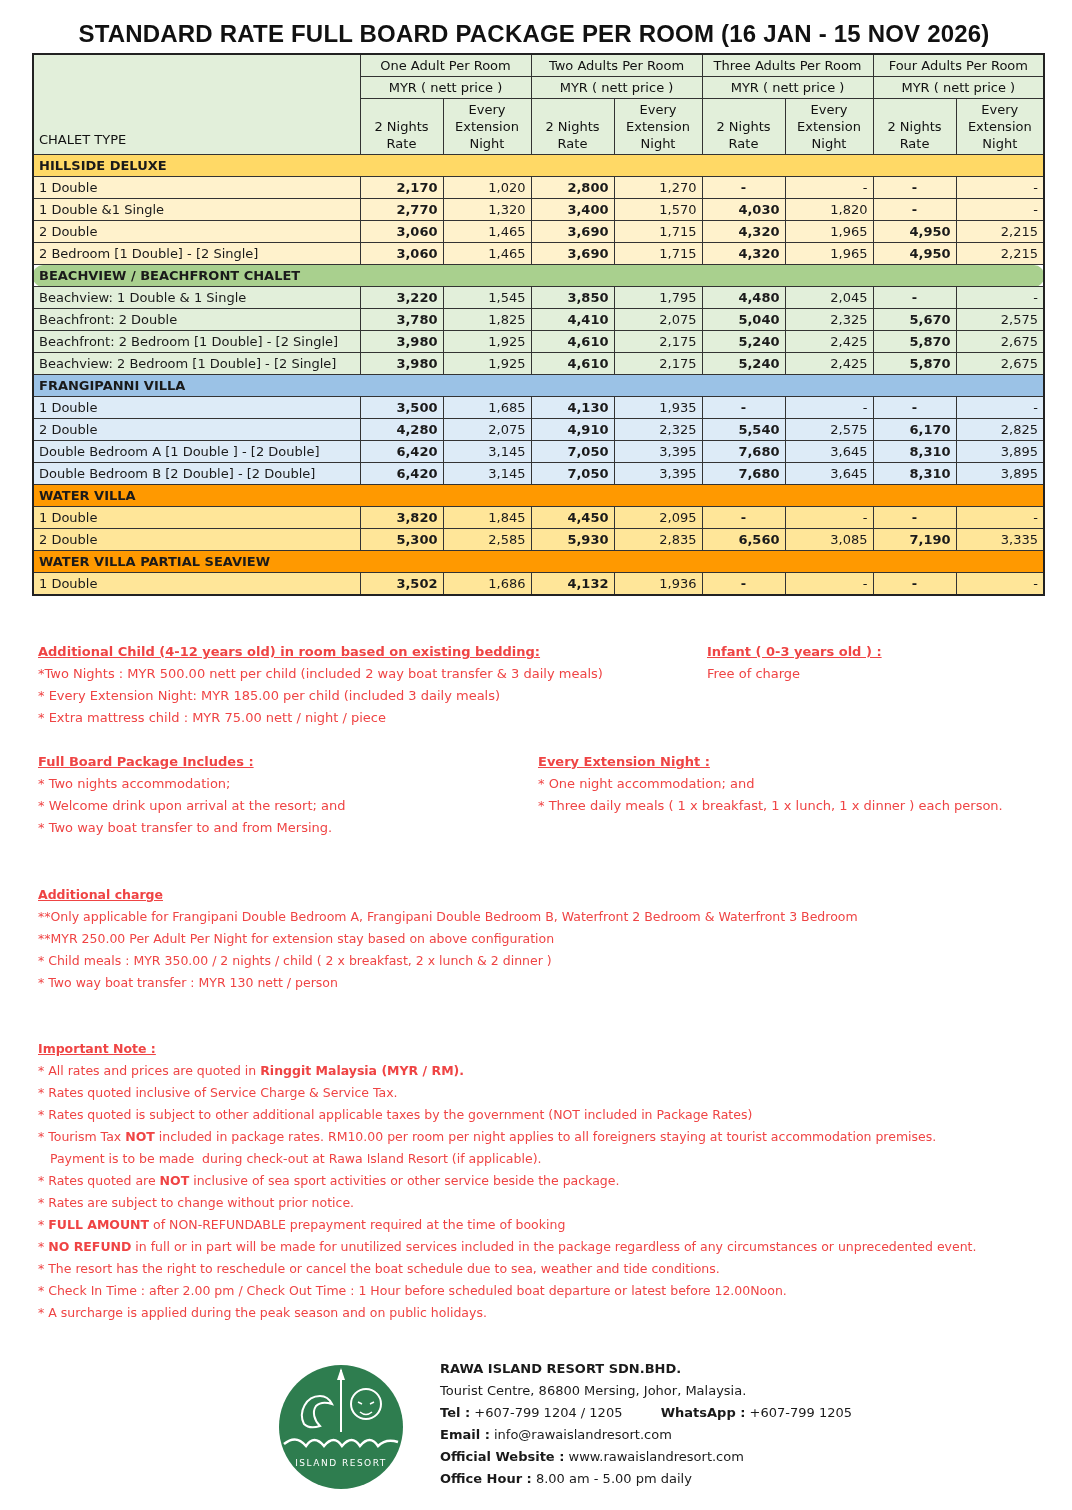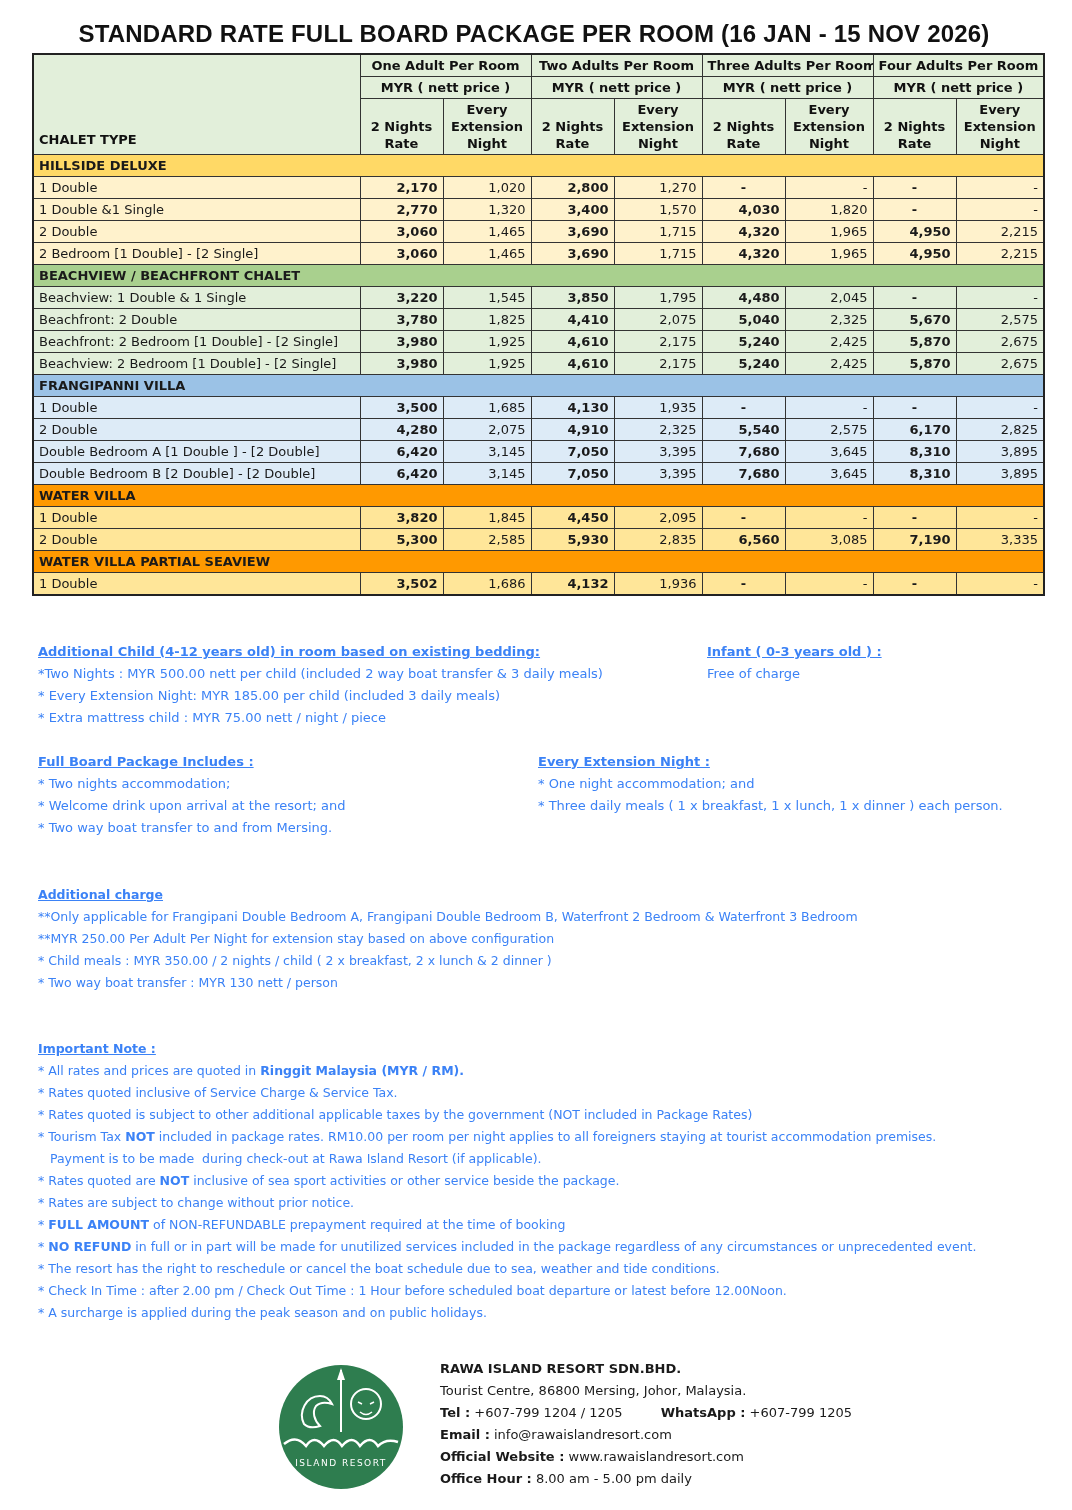--- a/index.html
+++ b/index.html
@@ -1,37 +1,37 @@
 <!DOCTYPE html>
 <html><head>
 <meta charset="utf-8">
 <style>
   html, body { margin: 0; padding: 0; background: #ffffff; }
   body { width: 1072px; height: 1510px; position: relative; font-family: "DejaVu Sans", sans-serif; color: #1a1a1a; overflow: hidden; }
   .title { position: absolute; left: 0; top: 20px; width: 1068px; text-align: center; font-family: "Liberation Sans", sans-serif; font-weight: bold; font-size: 24px; letter-spacing: 0.2px; color: #111; }
   table.rates { position: absolute; left: 32px; top: 53px; width: 1009px; border-collapse: collapse; table-layout: fixed; font-size: 13px; border: 2.5px solid #222; }
   table.rates td, table.rates th { border: 1px solid #333; padding: 0 5px; height: 21px; line-height: 21px; overflow: hidden; white-space: nowrap; }
-  .hdr { background: #e2efda; font-weight: bold; text-align: center; color: #111; }
+  .hdr { background: #e2efda; font-weight: normal; text-align: center; color: #111; }
   .hdr-sub { line-height: 17px !important; white-space: normal !important; padding: 2px 3px !important; }
   .chalet-hdr { text-align: left !important; vertical-align: bottom; padding-bottom: 4px !important; }
   tr.sec td { font-weight: bold; text-align: left; height: 21px; }
   tr.sec.hillside td { background: #ffd966; }
-  tr.sec.beach td { background: #a9d08e; }
+  tr.sec.beach td { background: #a9d08e; border-radius: 10px; }
   tr.sec.frangi td { background: #9bc2e6; }
   tr.sec.water td { background: #ff9900; }
   tr.row.hillside td { background: #fff2cc; }
   tr.row.beach td { background: #e2efda; }
   tr.row.frangi td { background: #ddebf7; }
   tr.row.water td { background: #ffe699; }
   td.name { text-align: left; }
   td.num { text-align: right; }
   td.bold { font-weight: bold; }
   td.dash { text-align: center; }
   td.dash.ext { text-align: right; }
-  .notes { position: absolute; font-size: 13px; line-height: 22px; color: #3b82f6; }
+  .notes { position: absolute; font-size: 13px; line-height: 22px; color: #ef4444; }
   .notes .h { font-weight: bold; text-decoration: underline; }
   .notes .line { white-space: nowrap; }
   .footer-logo { position: absolute; left: 276px; top: 1362px; width: 130px; height: 130px; }
   .footer-info { position: absolute; left: 440px; top: 1358px; font-size: 13px; line-height: 22px; }
   .footer-info .b { font-weight: bold; }
 </style>
 </head>
 <body>
 
 <div class="title">STANDARD RATE FULL BOARD PACKAGE PER ROOM (16 JAN - 15 NOV 2026)</div>

